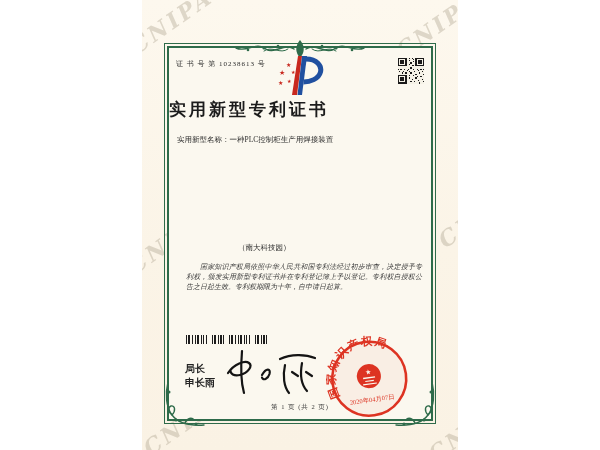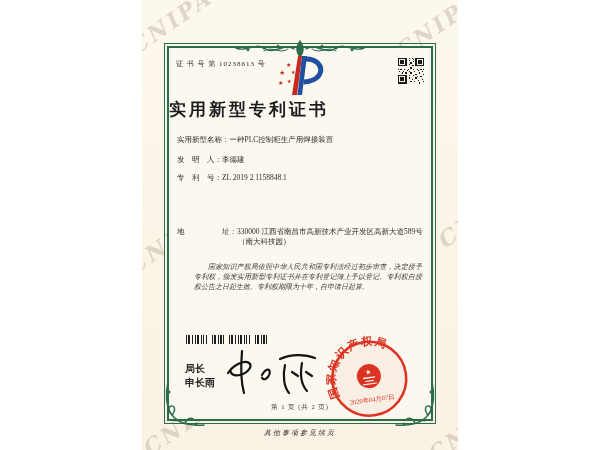--- a/index.html
+++ b/index.html
@@ -25,27 +25,27 @@
   .cert-no{position:absolute;left:7px;top:11px;font-size:7px;letter-spacing:1px;color:#2b2b2b;}
   .qr{position:absolute;right:7px;top:9px;width:26px;height:27px;}
   .logo{position:absolute;left:50%;top:5px;transform:translateX(-50%);width:48px;height:44px;}
   .title{
     position:absolute;top:50px;left:0;width:100%;
     font-size:17px;font-weight:bold;letter-spacing:3px;color:#1c1c1c;
   }
   .row{position:absolute;left:8px;right:8px;font-size:7.5px;color:#2b2b2b;white-space:nowrap;}
   .row .lbl{color:#2b2b2b;}
   .row .val{color:#2b2b2b;text-align:right;}
-  .addr2{margin-left:61px;margin-top:0;}
+  .addr2{margin-left:61px;margin-top:16px;}
   .col2{margin-left:25px;}
   .body-text{
     position:absolute;left:9px;right:9px;top:214px;
     font-size:7px;line-height:1.45;color:#3a3a3a;font-style:italic;text-align:justify;
   }
-  .body-text p{margin:0 0 2px 16px;text-indent:2em;}
+  .body-text p{margin:0 0 2px 8px;text-indent:2em;}
   .barcode{
     position:absolute;left:17px;top:287px;width:84px;height:9px;
     background:
       repeating-linear-gradient(90deg,#1d1d1d 0 1.2px,transparent 1.2px 2.4px,#1d1d1d 2.4px 4px,transparent 4px 6.4px,#1d1d1d 6.4px 7px,transparent 7px 8.6px);
   }
   .director{position:absolute;left:16px;top:314px;font-size:10px;font-weight:600;color:#222;line-height:14px;}
   .signature{position:absolute;left:45px;top:297px;width:115px;height:55px;}
   .seal{position:absolute;left:157px;top:286px;width:86px;height:86px;}
   .page-info{position:absolute;bottom:7px;left:0;width:100%;text-align:center;font-size:6.5px;color:#3a3a3a;letter-spacing:1px;}
   .footer-note{
@@ -114,28 +114,21 @@
           <text x="11" y="30" font-size="5">★</text>
           <text x="15" y="21" font-size="5">★</text>
         </g>
       </svg>
 
       <div class="title">实用新型专利证书</div>
 
       <div class="row" style="top:87px">
         <span class="lbl">实用新型名称：</span><span class="val">一种PLC控制柜生产用焊接装置</span>
       </div>
-      <div class="row" style="top:107px">
-        <span class="lbl">发　明　人：</span><span class="val">李德建</span>
-      </div>
-      <div class="row" style="top:125px">
-        <span class="lbl">专　利　号：</span><span class="val">ZL 2019 2 1158848.1</span>
-      </div>
       <div class="row" style="top:179px">
-        <div><span class="lbl">地　　　　　址：</span><span class="val">330000 江西省南昌市高新技术产业开发区高新大道589号</span></div>
         <div class="addr2">（南大科技园）</div>
       </div>
 
       <div class="body-text">
         <p>国家知识产权局依照中华人民共和国专利法经过初步审查，决定授予专利权，颁发实用新型专利证书并在专利登记簿上予以登记。专利权自授权公告之日起生效。专利权期限为十年，自申请日起算。</p>
       </div>
 
       <div class="barcode"></div>
 
       <div class="director">
@@ -194,15 +187,14 @@
           <path d="M9,35 C13,31 12,25 8,26 C5,27 5,32 9,35"></path>
           <path d="M22,43 C24,38 29,37 31,40"></path>
           <circle cx="6" cy="12" r="1.5" fill="#2e6b4a" stroke="none"></circle>
           <circle cx="13" cy="40" r="1.5" fill="#2e6b4a" stroke="none"></circle>
           <circle cx="33" cy="44" r="1.5" fill="#2e6b4a" stroke="none"></circle>
         </g>
       </svg>
 
     </div>
 
-    <div class="footer-note">其他事项参见续页</div>
   </div>
 </div>
 
 </body></html>

